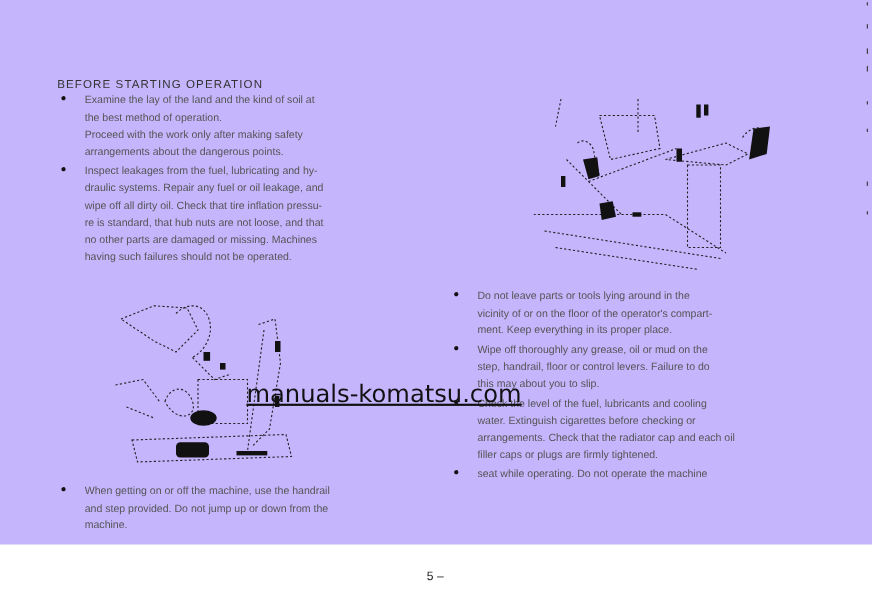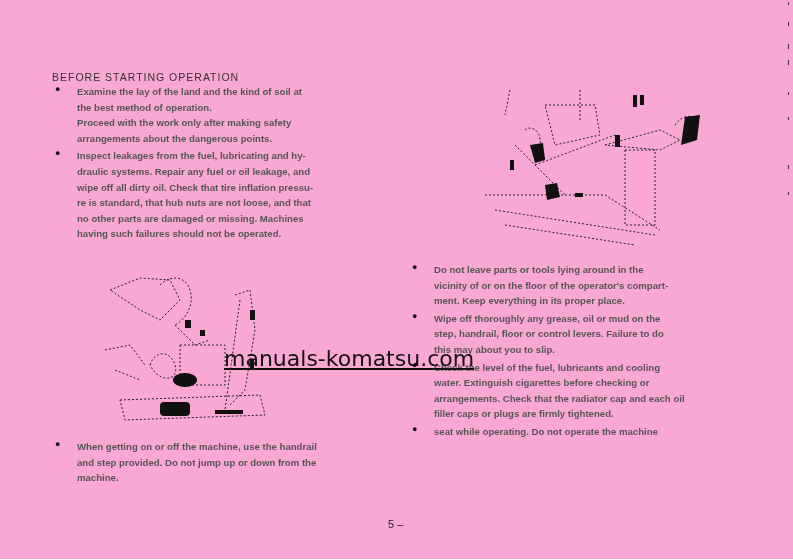--- a/index.html
+++ b/index.html
@@ -1,22 +1,22 @@
 <!DOCTYPE html>
 <html><head>
   <meta charset="utf-8">
   <style>
     html, body { margin: 0; padding: 0; background: #ffffff; }
     body { width: 793px; height: 560px; position: relative; overflow: hidden; font-family: "Liberation Sans", sans-serif; color: #222; }
-    .page { position: absolute; left: 0; top: 0; width: 793px; height: 559px; background: #f9a8d4; }
+    .page { position: absolute; left: 0; top: 0; width: 793px; height: 495px; background: #c4b5fd; }
     .heading { position: absolute; left: 52px; top: 62px; font-size: 10.5px; letter-spacing: 1px; color: #333; font-weight: normal; }
     .bullet-list { position: absolute; list-style: none; margin: 0; padding: 0; }
     .bullet-list li { position: relative; padding-left: 24px; margin-bottom: 2px; }
     .bullet-list .dot { position: absolute; left: 2px; top: 0; font-size: 9px; color: #111; }
-    .bullet-text { font-size: 9.6px; line-height: 15.6px; color: #555; text-align: justify; display: block; font-weight: bold; }
+    .bullet-text { font-size: 9.6px; line-height: 15.6px; color: #555; text-align: justify; display: block; }
     .bullet-text .line { display: block; }
     #left-top { left: 53px; top: 84px; width: 310px; }
     #left-bottom { left: 53px; top: 439px; width: 310px; }
     #right-list { left: 410px; top: 262px; width: 310px; }
     .figure { position: absolute; }
     #fig-operator { left: 100px; top: 270px; width: 190px; height: 160px; }
     #fig-cab { left: 485px; top: 85px; width: 240px; height: 170px; }
     .watermark { position: absolute; left: 224px; top: 346px; font-size: 22px; color: #111; letter-spacing: 0px; font-family: "DejaVu Sans", sans-serif; text-decoration: underline; }
     .page-number { position: absolute; left: 388px; top: 518px; font-size: 11px; color: #222; }
     .edge-marks { position: absolute; left: 787px; top: 0; width: 4px; height: 560px; }

